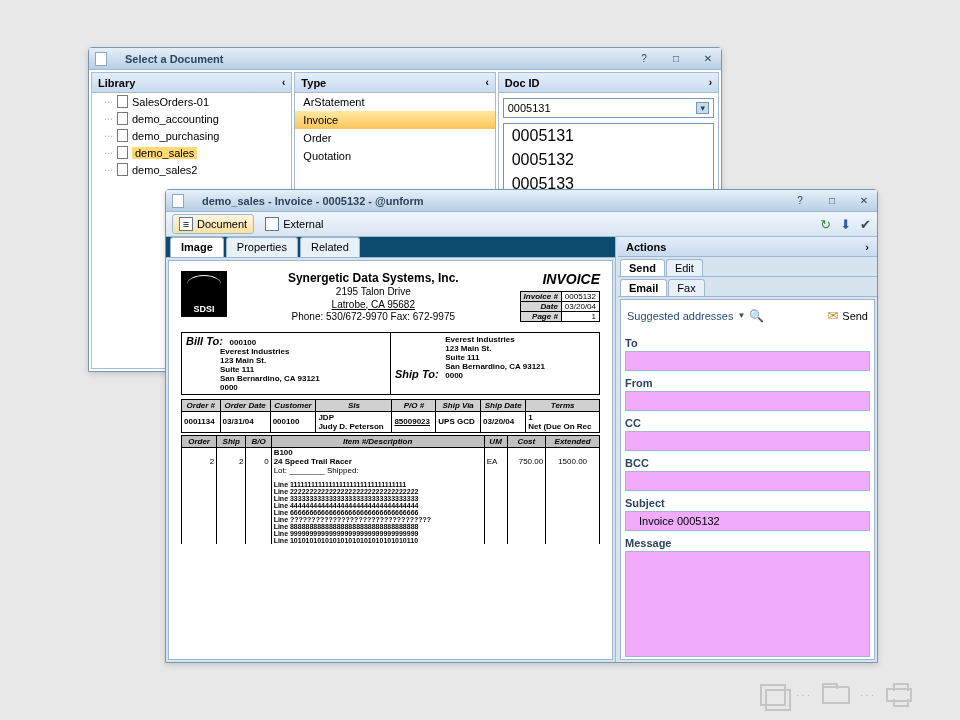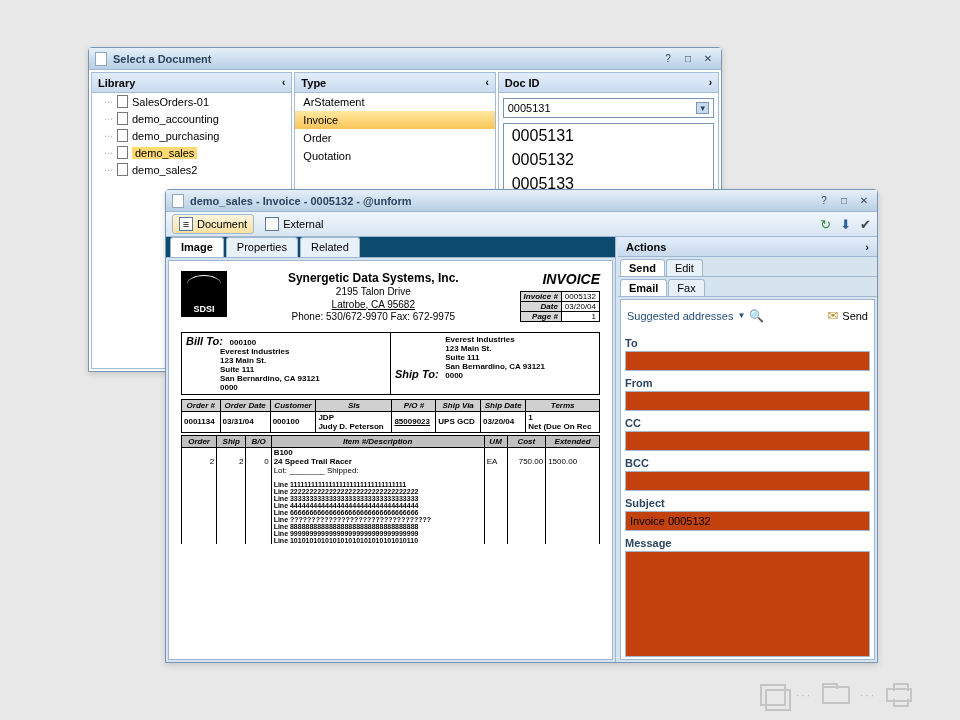--- a/index.html
+++ b/index.html
@@ -1,19 +1,19 @@
 <!DOCTYPE html>
 <html><head>
 <meta charset="utf-8">
 <style>
   * { box-sizing: border-box; margin: 0; padding: 0; font-family: Tahoma, Arial, sans-serif; }
   body { width: 960px; height: 720px; background: #e8e8e8; position: relative; overflow: hidden; }
 
   .window { position: absolute; border: 1px solid #7a96b5; background: #d6e4ef; border-radius: 4px 4px 0 0; box-shadow: 0 2px 6px rgba(0,0,0,.15); }
-  .titlebar { height: 22px; background: linear-gradient(#e6eff8,#b8cfe5); display: flex; align-items: center; padding: 0 6px; font-size: 11px; gap: 6px; border-bottom:1px solid #9fb7d0;}
+  .titlebar { height: 22px; background: linear-gradient(#e6eff8,#b8cfe5); display: flex; align-items: center; padding: 0 6px; font-size: 11px; gap: 18px; border-bottom:1px solid #9fb7d0;}
   .titlebar .doc-icon { width: 12px; height: 14px; background: #fff; border: 1px solid #8fa7c3; position: relative; }
   .titlebar .title-text { flex: 1; font-weight: bold; color: #2b4560; }
   .winbtn { width: 14px; height: 14px; font-size: 10px; color: #2b4560; display:flex; align-items:center; justify-content:center; cursor:pointer;}
 
   
   #sel { left: 88px; top: 47px; width: 634px; height: 325px; }
   .sel-body { background: #fff; height: calc(100% - 22px); display: flex; gap: 2px; padding: 2px; }
   .sel-col { border: 1px solid #a6bcd4; flex: 1; display:flex; flex-direction:column;}
   .sel-col.docid { flex: 1.1; }
   .col-head { background: linear-gradient(#e4eefb,#c8daee); height: 20px; display:flex; align-items:center; padding:0 6px; font-size:11px; font-weight:bold; border-bottom:1px solid #a6bcd4;}
@@ -81,21 +81,21 @@
   .atab { padding:2px 8px; border:1px solid #9fb7d0; border-bottom:none; margin-right:1px; background:#e8f0f8; border-radius:3px 3px 0 0;}
   .atab.active { background:#fff; font-weight:bold;}
   .action-body { flex:1; background:#fff; overflow-y:auto; border:1px solid #9fb7d0; margin:2px; padding:4px;}
   .sugg-bar { display:flex; align-items:center; font-size:11px; padding:4px 2px 8px; margin-bottom:4px;}
   .sugg-bar .link { color:#264f7c;}
   .sugg-bar .drop { font-size:8px; margin:0 4px; color:#264f7c;}
   .sugg-bar .mag { font-size:12px;}
   .send-btn { margin-left:auto; display:flex; align-items:center; gap:4px; font-size:11px;}
   .send-btn .env { font-size:13px; color:#c08a2a;}
   .fld-lbl { font-size:11px; font-weight:bold; color:#2b4560; margin:6px 0 2px;}
-  .fld { width:100%; height:20px; border:1px solid #9fb7d0; background:#c2410c; font-size:11px; padding:2px 4px;}
+  .fld { width:100%; height:20px; border:1px solid #9fb7d0; background:#f0abfc; font-size:11px; padding:2px 13px;}
   .msg { height:106px; resize:none;}
 
   
   .dock { position:absolute; right:48px; bottom:14px; display:flex; align-items:center; gap:10px; color:#b8b8b8; font-size:10px;}
   .dock .dico { width:26px; height:22px; border:2px solid #c5c5c5; position:relative;}
   .dock .stack::after{content:""; position:absolute; left:3px; top:3px; width:100%; height:100%; border:2px solid #c5c5c5;}
   .dock .folder { width:28px; height:18px; border:2px solid #c5c5c5; border-radius:0 2px 0 0;}
   .dock .folder::before{content:""; position:absolute; left:-2px; top:-5px; width:12px; height:4px; border:2px solid #c5c5c5; border-bottom:none;}
   .dock .printer { width:26px; height:14px; border:2px solid #c5c5c5;}
   .dock .printer::before{content:""; position:absolute; left:5px; top:-7px; width:12px; height:6px; border:2px solid #c5c5c5; border-bottom:none;}
@@ -301,21 +301,21 @@
               <td style="text-align:right;">2</td>
               <td style="text-align:right;">2</td>
               <td style="text-align:right;">0</td>
               <td>
                 <div class="desc-line">B100</div>
                 <div class="desc-line">24 Speed Trail Racer</div>
                 <div class="lot-line">Lot: ________  Shipped:</div>
               </td>
               <td>EA</td>
               <td style="text-align:right;">750.00</td>
-              <td style="text-align:left;">1500.00</td>
+              <td style="text-align:center;">1500.00</td>
             </tr>
             <tr>
                   <td></td>
                   <td></td>
                   <td></td>
                   <td id="noise-cell" style="padding-top:6px;">
                     <div class="noise">Line 111111111111111111111111111111111</div>
                     <div class="noise">Line 222222222222222222222222222222222</div>
                     <div class="noise">Line 333333333333333333333333333333333</div>
                     <div class="noise">Line 444444444444444444444444444444444</div>

